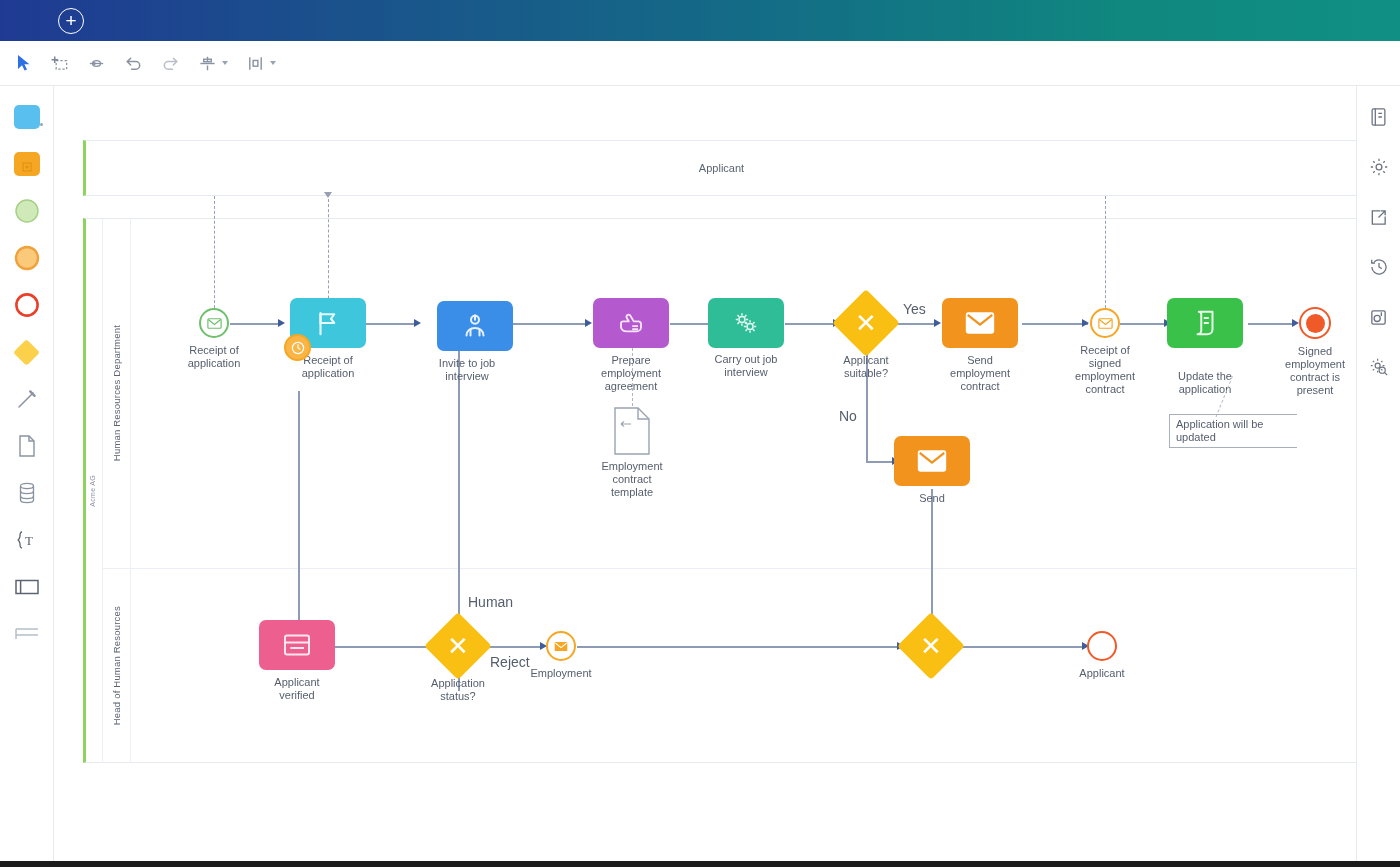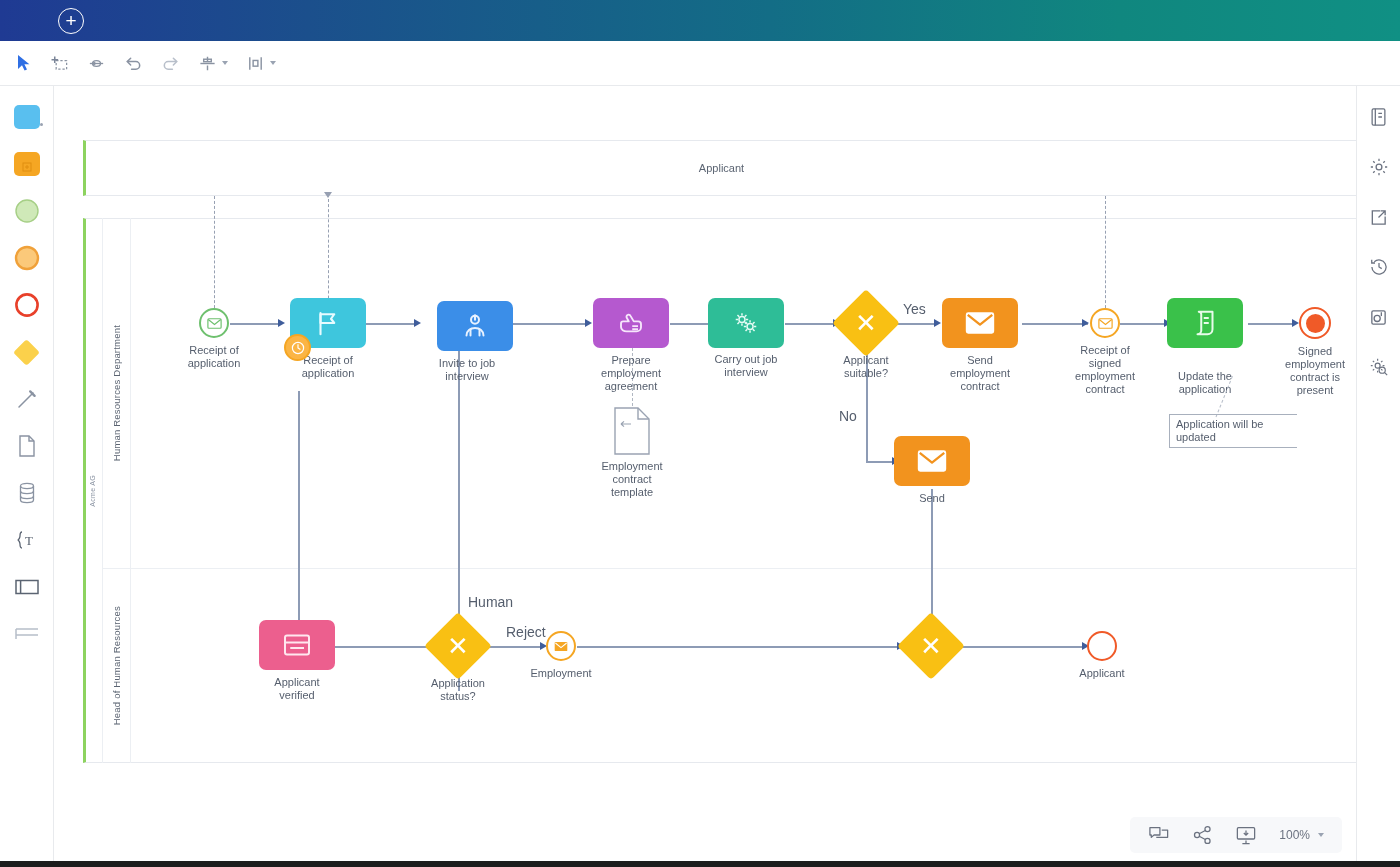--- a/index.html
+++ b/index.html
@@ -598,21 +598,21 @@
       </div>
 
       <div class="node" style="left:380px; top:536px;">
         <div class="gw">
             <span class="gw-x">✕</span>
           </div>
         <div class="lbl" style="top:55px; left:24px;">Application
 status?</div>
       </div>
       <div class="edge-lbl" style="left:414px; top:508px;">Human</div>
-      <div class="edge-lbl" style="left:436px; top:538px;margin-left:16px;">Reject</div>
+      <div class="edge-lbl" style="left:436px; top:568px;">Reject</div>
 
       <div class="node" style="left:492px; top:545px;">
         <div class="ev-circle" style="width:30px;height:30px;border:2.8px solid #f5a623;">
           <svg width="14" height="11" viewBox="0 0 16 12">
             <rect x="0.8" y="0.8" width="14.4" height="10.4" rx="1" fill="#f5a623"></rect>
             <path d="M1.6 2 8 7.2 14.4 2" fill="none" stroke="#fff" stroke-width="1.2"></path>
           </svg>
         </div>
         <div class="lbl" style="top:36px;">Employment</div>
       </div>
@@ -624,40 +624,15 @@
       </div>
 
       <div class="node" style="left:1033px; top:545px;">
         <div class="ev-circle" style="width:30px;height:30px;border:2.8px solid #f05a28;"></div>
         <div class="lbl" style="top:36px;">Applicant</div>
       </div>
 
     </div>
   </div>
 
-  <div class="statusbar">
-    <div class="sb-icon">
-      <svg width="22" height="20" viewBox="0 0 24 22" fill="none" stroke="#6b7280" stroke-width="1.4" stroke-linejoin="round">
-        <path d="M2 3h11v8H6.5L3.5 13.6V11H2z"></path>
-          <path d="M9 13.6h12.5v-8H15"></path>
-      </svg>
-    </div>
-    <div class="sb-icon">
-      <svg width="21" height="20" viewBox="0 0 22 22" fill="none" stroke="#6b7280" stroke-width="1.4">
-        <circle cx="16.5" cy="4.5" r="2.8"></circle>
-          <circle cx="5" cy="11" r="2.8"></circle>
-          <circle cx="16.5" cy="17.5" r="2.8"></circle>
-        <path d="M14.1 6 7.4 9.6M7.4 12.4l6.7 3.6"></path>
-      </svg>
-    </div>
-    <div class="sb-icon">
-      <svg width="22" height="20" viewBox="0 0 24 22" fill="none" stroke="#6b7280" stroke-width="1.4">
-        <rect x="2.5" y="3" width="19" height="12.4" rx="1.2"></rect>
-          <path d="M12 17v3M8 20.5h8"></path>
-        <path d="M12 6v5M9.6 8.8 12 11.2l2.4-2.4"></path>
-      </svg>
-    </div>
-    <div class="zoom-txt">100%</div>
-    <div class="caret" style="margin-left:-14px;"></div>
-  </div>
 
   <div class="footer-strip"></div>
 </div>
 
 </body></html>

